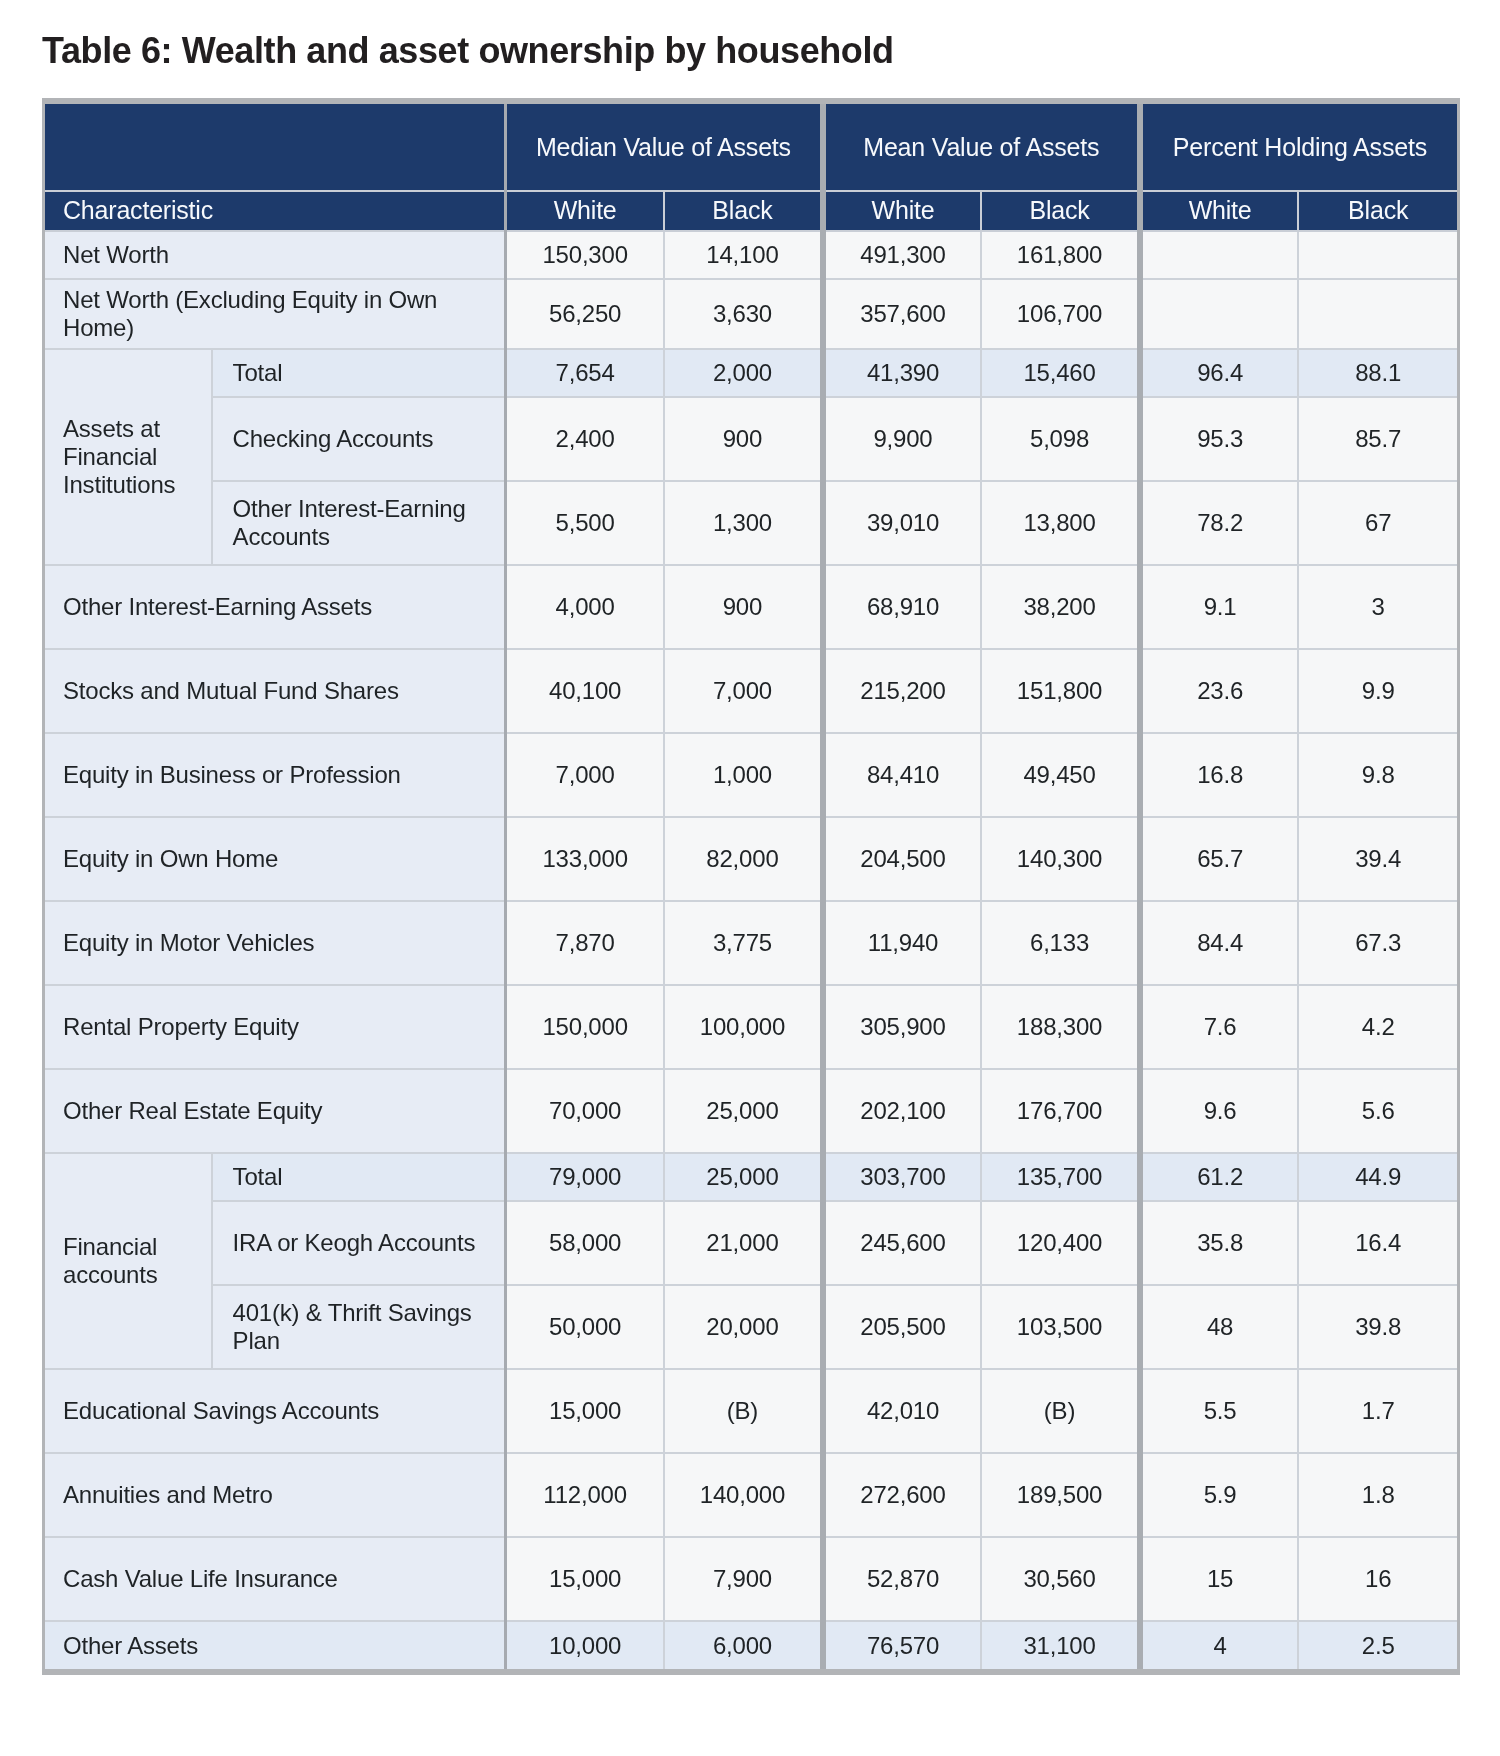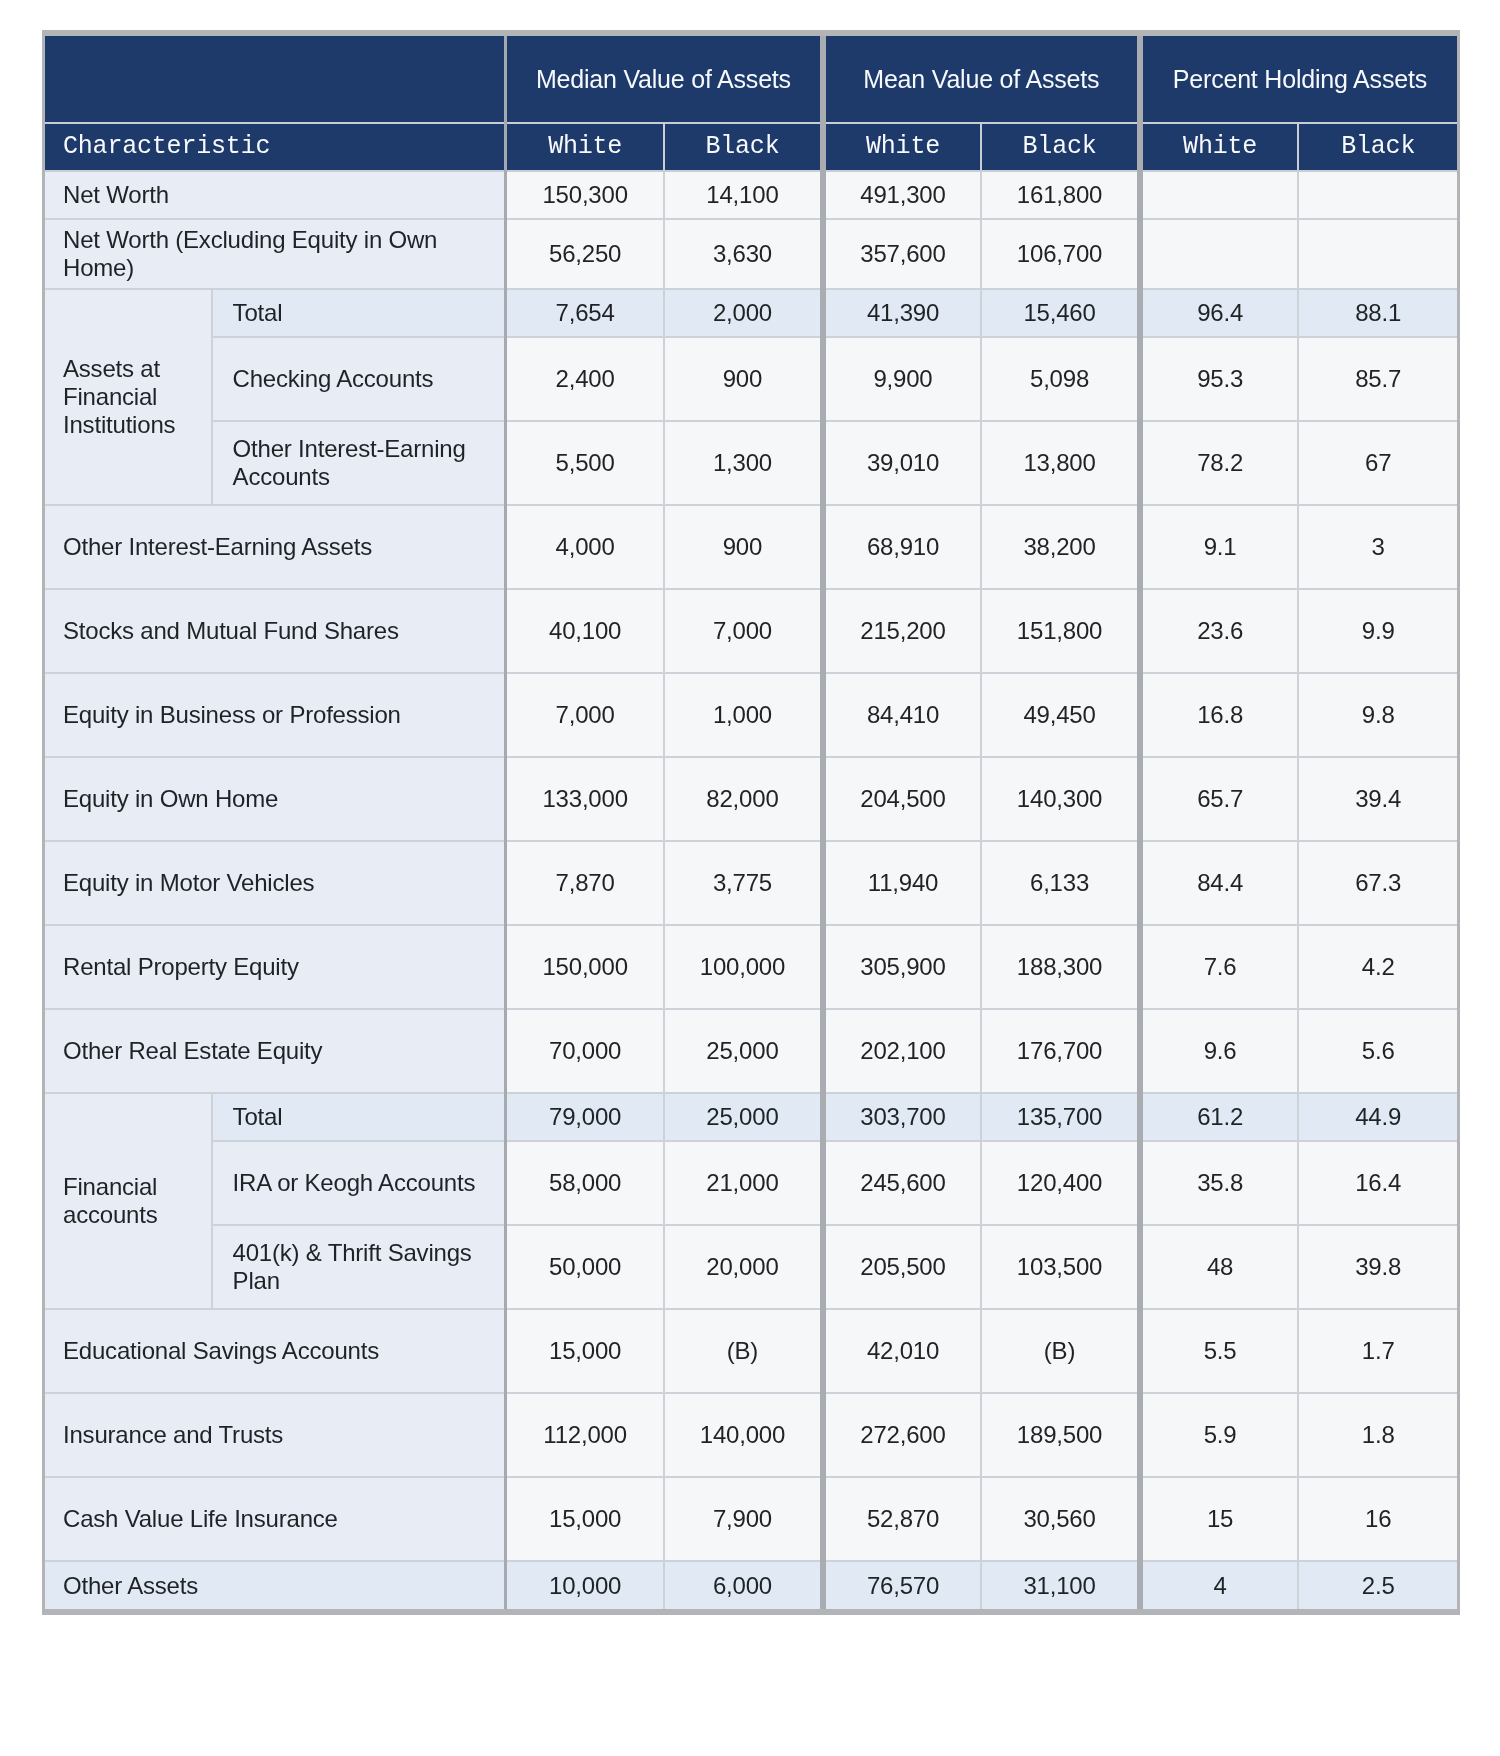--- a/index.html
+++ b/index.html
@@ -35,21 +35,21 @@
   .gstart{border-left:6px solid #a9adb2;}
   .first{border-left:none;}
 
   thead th{
     background:#1d3a6b;color:#f7f9fc;font-weight:400;
     border-color:#c9ced6;
     text-align:center;
   }
   tr.group-header{height:87px;margin-top:12px;}
   tr.group-header th{font-size:25px;}
-  tr.sub-header{height:48px;font-family:Liberation Mono, monospace;}
+  tr.sub-header{height:40px;}
   tr.sub-header th{font-size:25px;padding-top:2px;padding-bottom:4px;}
   th.corner{}
   th.char-head{text-align:left;padding-left:18px;}
 
   tbody tr{height:84px;}
   tbody tr.size-s{height:48px;}
   tbody tr.size-m{height:66px;}
   tbody tr.size-xs{height:48px;}
 
   td.row-label,td.group-label,td.sub-label{
@@ -77,20 +77,21 @@
   .logo-wordmark{
     font-family:"Liberation Serif","DejaVu Serif",serif;
     font-size:45px;color:#1c3e6d;letter-spacing:0.2px;
   }
 </style>
 </head>
 <body>
 
 <div class="page">
 
+  <h1 class="page-title">Table 6: Wealth and asset ownership by household</h1>
 
   <div class="table-wrap">
     <table class="wealth">
       <colgroup>
         <col style="width:166px">
         <col style="width:293px">
         <col style="width:158px">
           <col style="width:158px">
         <col style="width:158px">
           <col style="width:158px">
@@ -255,21 +256,21 @@
           <tr class="">
             <td class="row-label first" colspan="2">Educational Savings Accounts</td>
             <td class="val vstart">15,000</td>
             <td class="val">(B)</td>
             <td class="val gstart">42,010</td>
             <td class="val">(B)</td>
             <td class="val gstart">5.5</td>
             <td class="val">1.7</td>
           </tr>
           <tr class="">
-            <td class="row-label first" colspan="2">Insurance and Trusts</td>
+            <td class="row-label first" colspan="2">Annuities and Metro</td>
             <td class="val vstart">112,000</td>
             <td class="val">140,000</td>
             <td class="val gstart">272,600</td>
             <td class="val">189,500</td>
             <td class="val gstart">5.9</td>
             <td class="val">1.8</td>
           </tr>
           <tr class="">
             <td class="row-label first" colspan="2">Cash Value Life Insurance</td>
             <td class="val vstart">15,000</td>

